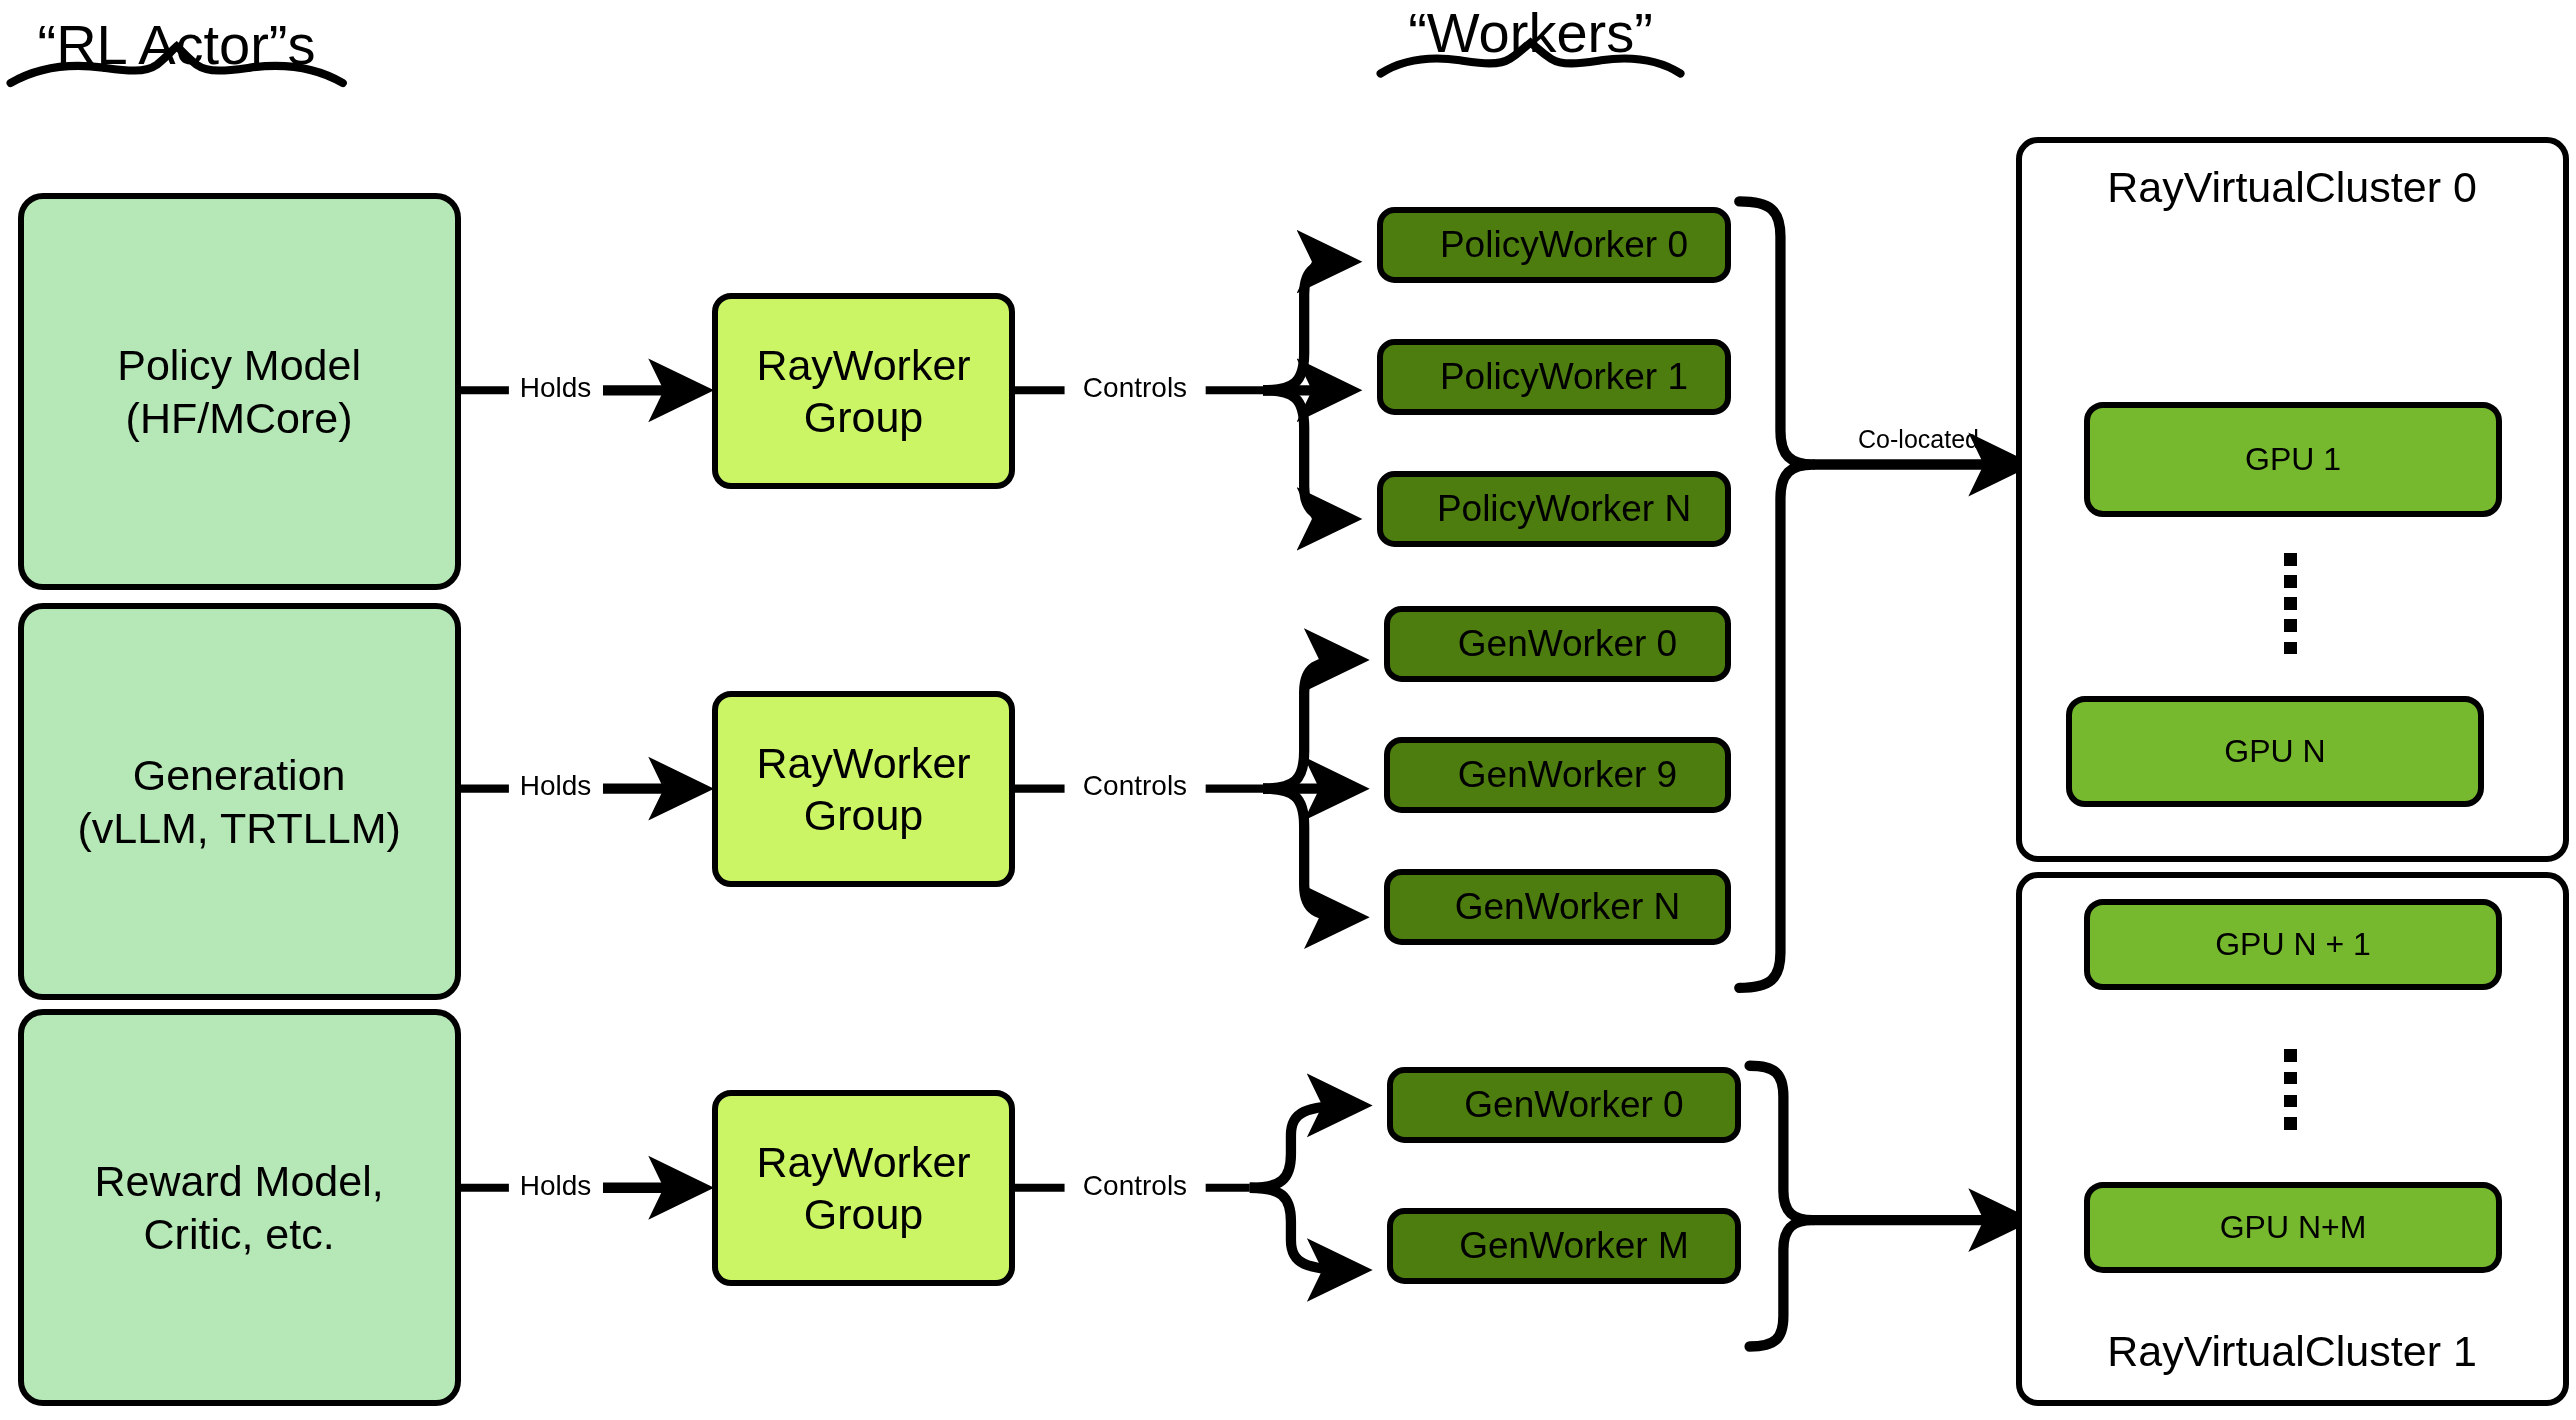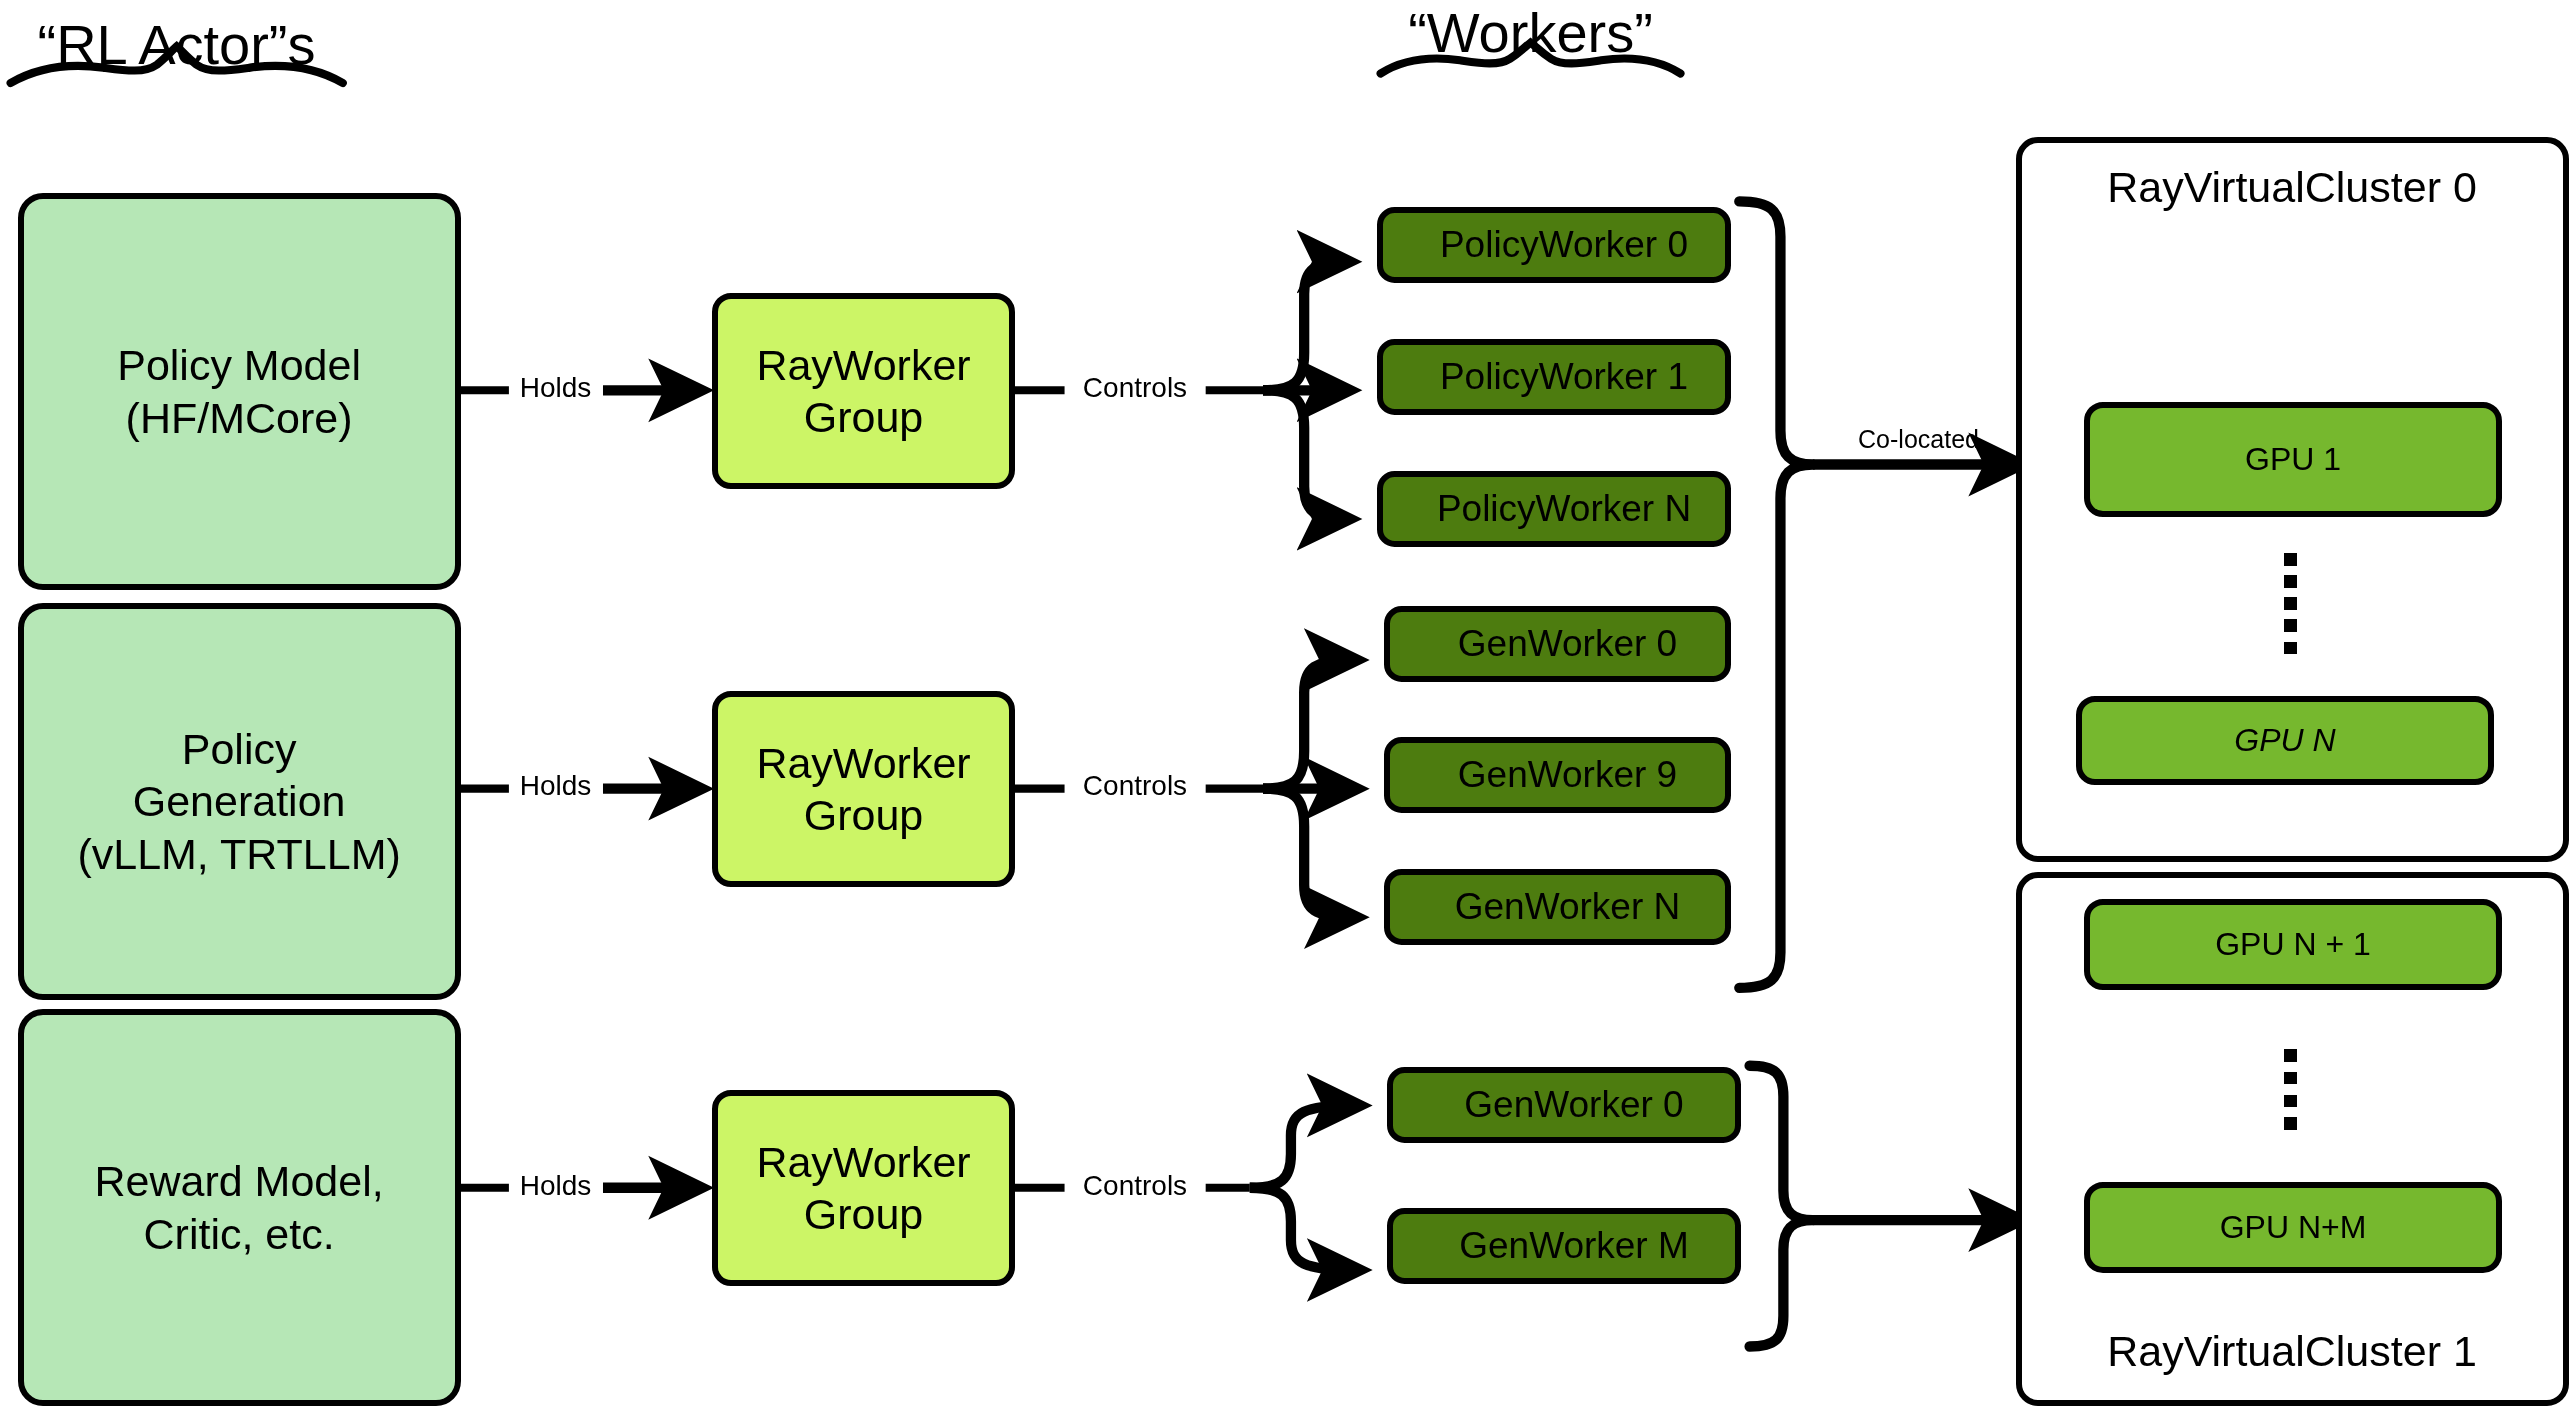--- a/index.html
+++ b/index.html
@@ -148,21 +148,20 @@
 
   <div class="node actor-box" style="left:17.6px;top:193px;width:443px;height:397px;">
     <div>
       <div>Policy Model</div>
       <div>(HF/MCore)</div>
     </div>
   </div>
 
   <div class="node actor-box" style="left:17.6px;top:603px;width:443px;height:397px;">
     <div>
-      <div>Policy</div>
       <div>Generation</div>
       <div>(vLLM, TRTLLM)</div>
     </div>
   </div>
 
   <div class="node actor-box" style="left:17.6px;top:1009px;width:443px;height:397px;">
     <div>
       <div>Reward Model,</div>
       <div>Critic, etc.</div>
     </div>
@@ -216,21 +215,21 @@
     <div class="node gpu-box" style="left:62px;top:259px;width:418px;height:115px;">GPU 1</div>
 
     <div class="vdots" style="left:262px;top:410px;width:13.2px;height:101px;">
       <i></i>
         <i></i>
         <i></i>
         <i></i>
         <i></i>
     </div>
 
-    <div class="node gpu-box" style="left:54px;top:553px;width:418px;height:89px;font-style:italic;">GPU N</div>
+    <div class="node gpu-box" style="left:44px;top:553px;width:418px;height:111px;">GPU N</div>
   </div>
 
   <div class="node cluster-box" style="left:2016px;top:872px;width:553px;height:534px;">
     <div class="node gpu-box" style="left:62px;top:20.6px;width:418px;height:91px;">GPU N + 1</div>
 
     <div class="vdots" style="left:262px;top:171px;width:13.2px;height:81px;">
       <i></i>
         <i></i>
         <i></i>
         <i></i>

